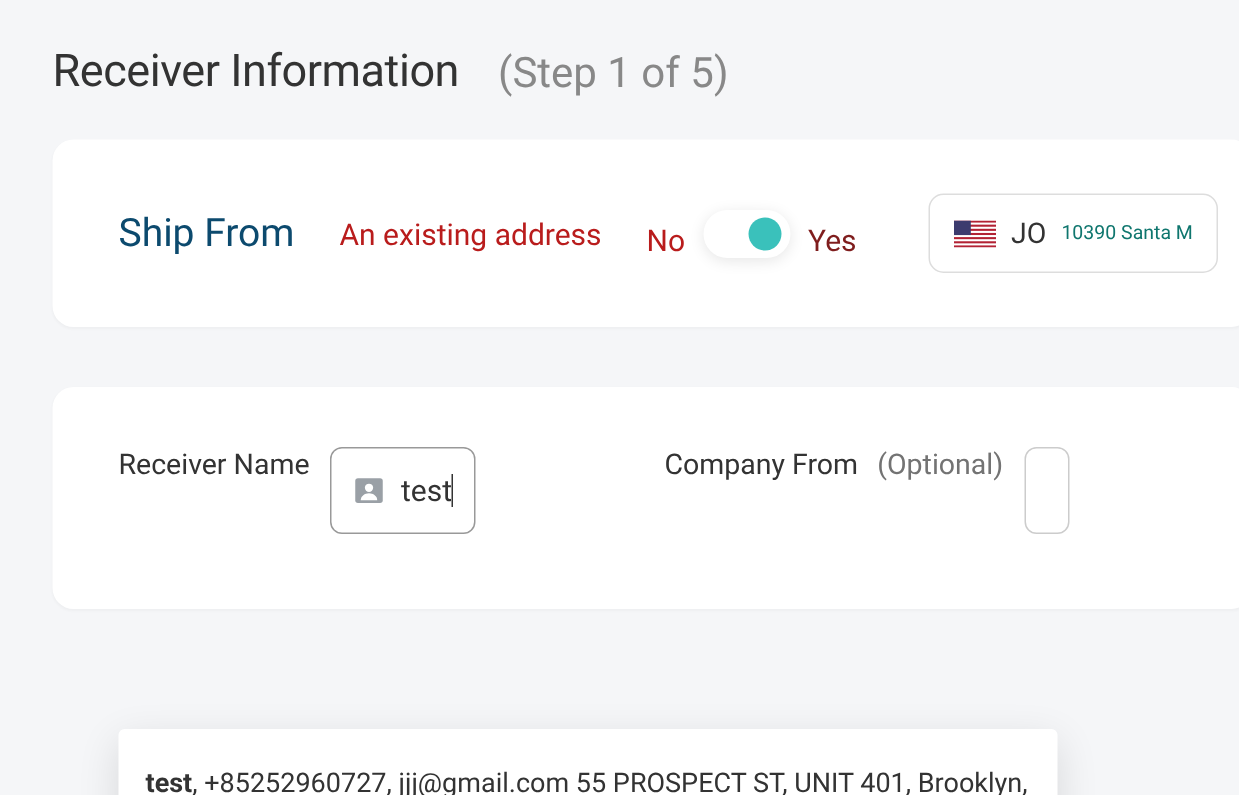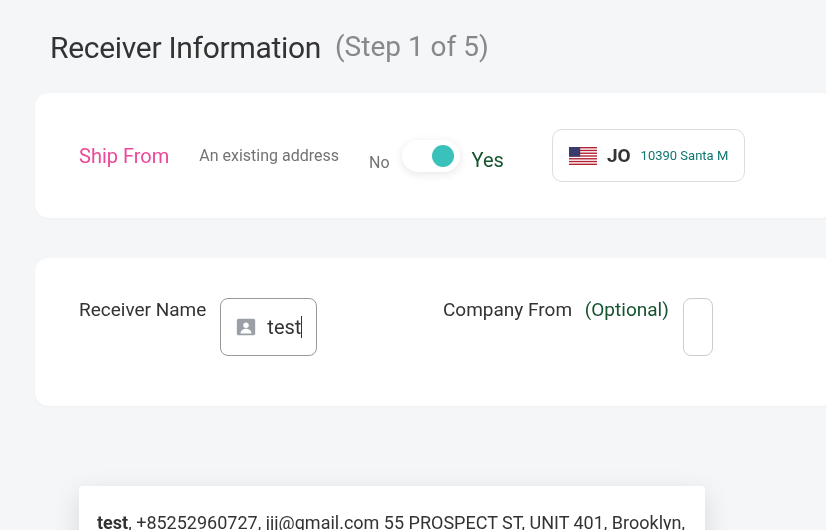--- a/index.html
+++ b/index.html
@@ -10,23 +10,22 @@
     body {
       font-family: -apple-system, BlinkMacSystemFont, 'Segoe UI', Roboto, Helvetica, Arial, sans-serif;
       background: #f5f6f8;
       width: 826px;
       height: 530px;
       overflow: hidden;
     }
     .page-header {
       padding: 30px 0 0 35px;
       display: flex;
-      align-items: flex-start;
-      gap: 14px;
-      margin-left: 15px;
+      align-items: flex-end;
+      gap: 26px;
     }
     .page-title {
       font-size: 30px;
       font-weight: 400;
       color: #333;
       letter-spacing: -0.3px;
     }
     .page-step {
       font-size: 28px;
       color: #888;
@@ -39,28 +38,28 @@
       box-shadow: 0 1px 2px rgba(0,0,0,0.03);
     }
     .ship-from-card {
       padding: 36px 36px 36px 44px;
       display: flex;
       align-items: center;
       gap: 30px;
       width: 800px;
     }
     .section-label {
+      font-size: 26px;
+      color: #0c4a6e;
+      font-weight: 400;
+      white-space: nowrap;
+    }
+    .muted-text {
       font-size: 20px;
-      color: #ec4899;
-      font-weight: 400;
-      white-space: nowrap;
-    }
-    .muted-text {
-      font-size: 16px;
-      color: #737373;
+      color: #b91c1c;
       white-space: nowrap;
     }
     .toggle-group {
       display: flex;
       align-items: flex-end;
       gap: 12px;
     }
     .toggle-track {
       width: 58px;
       height: 32px;
@@ -74,21 +73,21 @@
       position: absolute;
       width: 22px;
       height: 22px;
       background: #3ac1bb;
       border-radius: 50%;
       top: 5px;
       right: 6px;
     }
     .toggle-label {
       font-size: 20px;
-      color: #14532d;
+      color: #7f1d1d;
     }
     .address-select {
       display: flex;
       align-items: center;
       gap: 10px;
       border: 1px solid #ddd;
       border-radius: 10px;
       padding: 14px 16px;
       background: #fff;
       cursor: pointer;
@@ -102,21 +101,21 @@
       height: 18px;
       position: relative;
       flex-shrink: 0;
     }
     .flag-icon svg {
       width: 100%;
       height: 100%;
       display: block;
     }
     .address-select-code {
-      font-weight: 700;
+      font-weight: 400;
       font-size: 19px;
       color: #333;
     }
     .address-select-text {
       font-size: 13px;
       color: #0f766e;
     }
     .ship-to-card {
       padding: 40px 44px 50px 44px;
       width: 800px;
@@ -136,21 +135,21 @@
     .form-group {
       display: flex;
       gap: 14px;
       flex: 1;
     }
     .form-label {
       font-size: 19px;
       color: #333;
     }
     .form-label .optional {
-      color: #14532d;
+      color: #737373;
       margin-left: 8px;
     }
     .text-input-wrap {
       display: flex;
       align-items: center;
       border: 1px solid #ccc;
       border-radius: 8px;
       padding: 14px 14px;
       height: 58px;
       gap: 10px;

